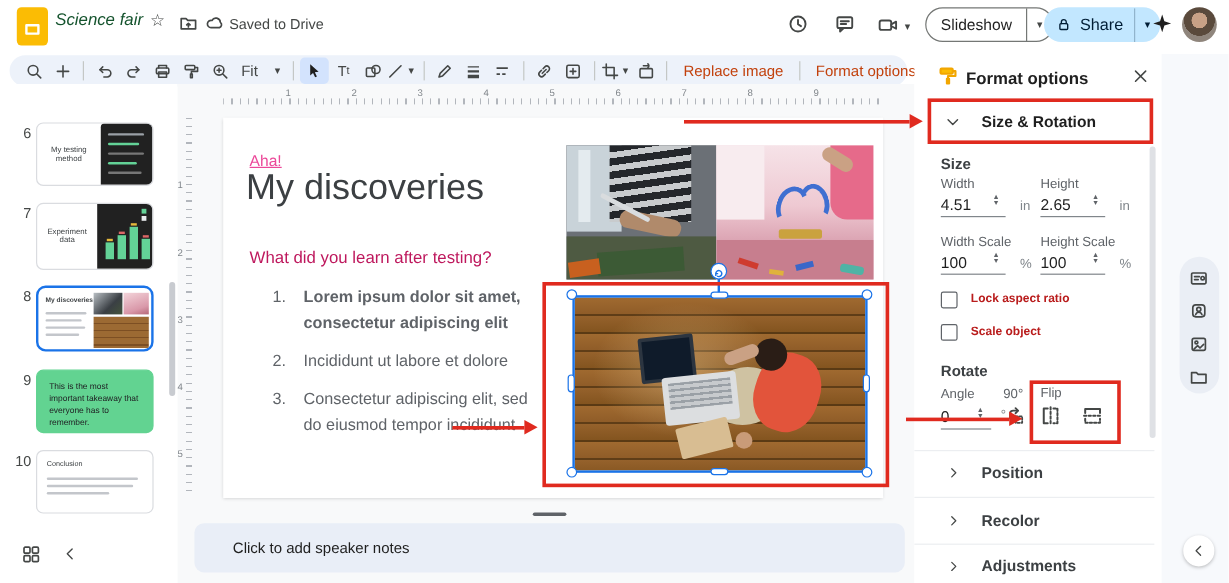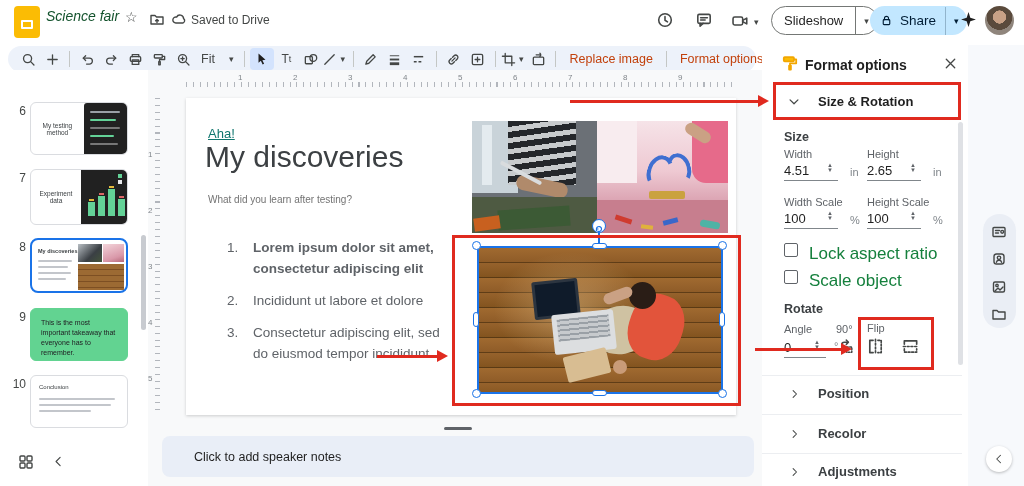--- a/index.html
+++ b/index.html
@@ -35,21 +35,21 @@
                 border-top:6.5px solid transparent; border-bottom:6.5px solid transparent; }
   
   .h-c { position:absolute; width:9px; height:9px; border:1.5px solid #1a73e8; background:#fff; border-radius:50%; z-index:30; }
   .h-m { position:absolute; background:#fff; border:1.5px solid #1a73e8; border-radius:3px; z-index:30; }
   
   .plabel { position:absolute; font-size:11px; color:#5f6368; }
   .pvalue { position:absolute; width:54px; font-size:13px; color:#1f1f1f; border-bottom:1px solid #80868b; padding-bottom:2px; }
   .punit { position:absolute; font-size:11px; color:#80868b; }
   .stp { position:absolute; display:flex; flex-direction:column; color:#5f6368; font-size:6px; line-height:5px; }
   .chk { position:absolute; width:14px; height:14px; border:1.6px solid #5f6368; border-radius:2px; background:#fff; }
-  .chklbl { position:absolute; font-size:17px; color:#15803d; }
+  .chklbl { position:absolute; font-size:10px; color:#b91c1c;font-weight:bold; }
   .pshead { position:absolute; font-size:12.5px; font-weight:700; color:#3c4043; }
   .pdiv { position:absolute; left:762px; width:200px; height:1px; background:#eceef1; }
 </style>
 </head>
 <body>
 
 <div id="app">
 
   <div class="abs" style="left:14px;top:6px;width:26px;height:32px;background:#fbbc04;border-radius:4px;">
     <div class="abs" style="left:7px;top:14px;width:12px;height:9px;border:2px solid #fff;border-radius:1px;"></div>
@@ -336,23 +336,23 @@
   <span class="rnum" style="left:678px;top:73px;">9</span>
   <div class="abs ticks-v" style="left:155px;top:98px;width:5px;height:317px;"></div>
   <span class="rnum" style="left:148px;top:150px;">1</span>
   <span class="rnum" style="left:148px;top:206px;">2</span>
   <span class="rnum" style="left:148px;top:262px;">3</span>
   <span class="rnum" style="left:148px;top:318px;">4</span>
   <span class="rnum" style="left:148px;top:374px;">5</span>
 
   <div class="abs" style="left:186px;top:98px;width:550px;height:317px;background:#fff;box-shadow:0 1px 3px rgba(0,0,0,.18);"></div>
 
-  <div class="abs" style="left:208px;top:126px;font-size:13px;color:#0f766e;text-decoration:underline;">Aha!</div>
+  <div class="abs" style="left:208px;top:126px;font-size:13px;color:#ec4899;text-decoration:underline;">Aha!</div>
   <div class="abs" style="left:205px;top:140px;font-size:30px;color:#3c4043;">My discoveries</div>
-  <div class="abs" style="left:208px;top:194px;font-size:10px;color:#737373;">What did you learn after testing?</div>
+  <div class="abs" style="left:208px;top:206px;font-size:14px;color:#be185d;">What did you learn after testing?</div>
 
   <div class="abs" style="left:227px;top:237px;width:225px;font-size:13.5px;line-height:21px;color:#5f6368;">
     <div style="display:flex;margin-bottom:11px;">
       <span style="width:26px;flex:0 0 auto;">1.</span>
       <span style="width:199px;font-weight:bold;">Lorem ipsum dolor sit amet, consectetur adipiscing elit</span>
     </div>
     <div style="display:flex;margin-bottom:11px;">
       <span style="width:26px;flex:0 0 auto;">2.</span>
       <span style="width:199px;">Incididunt ut labore et dolore</span>
     </div>

